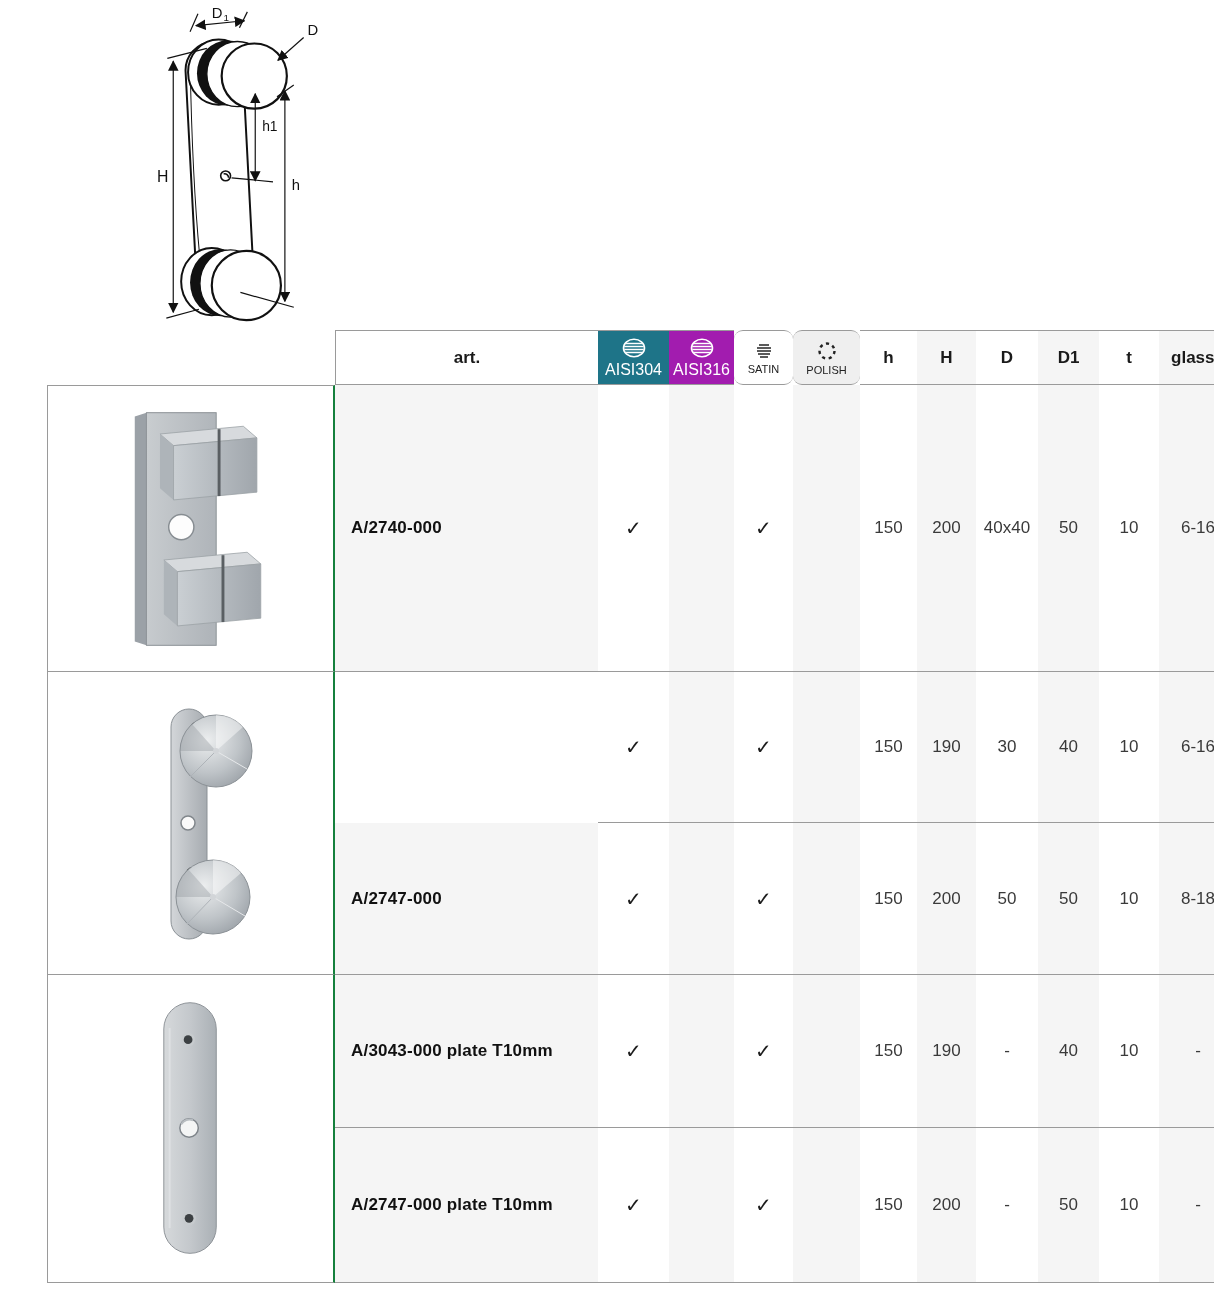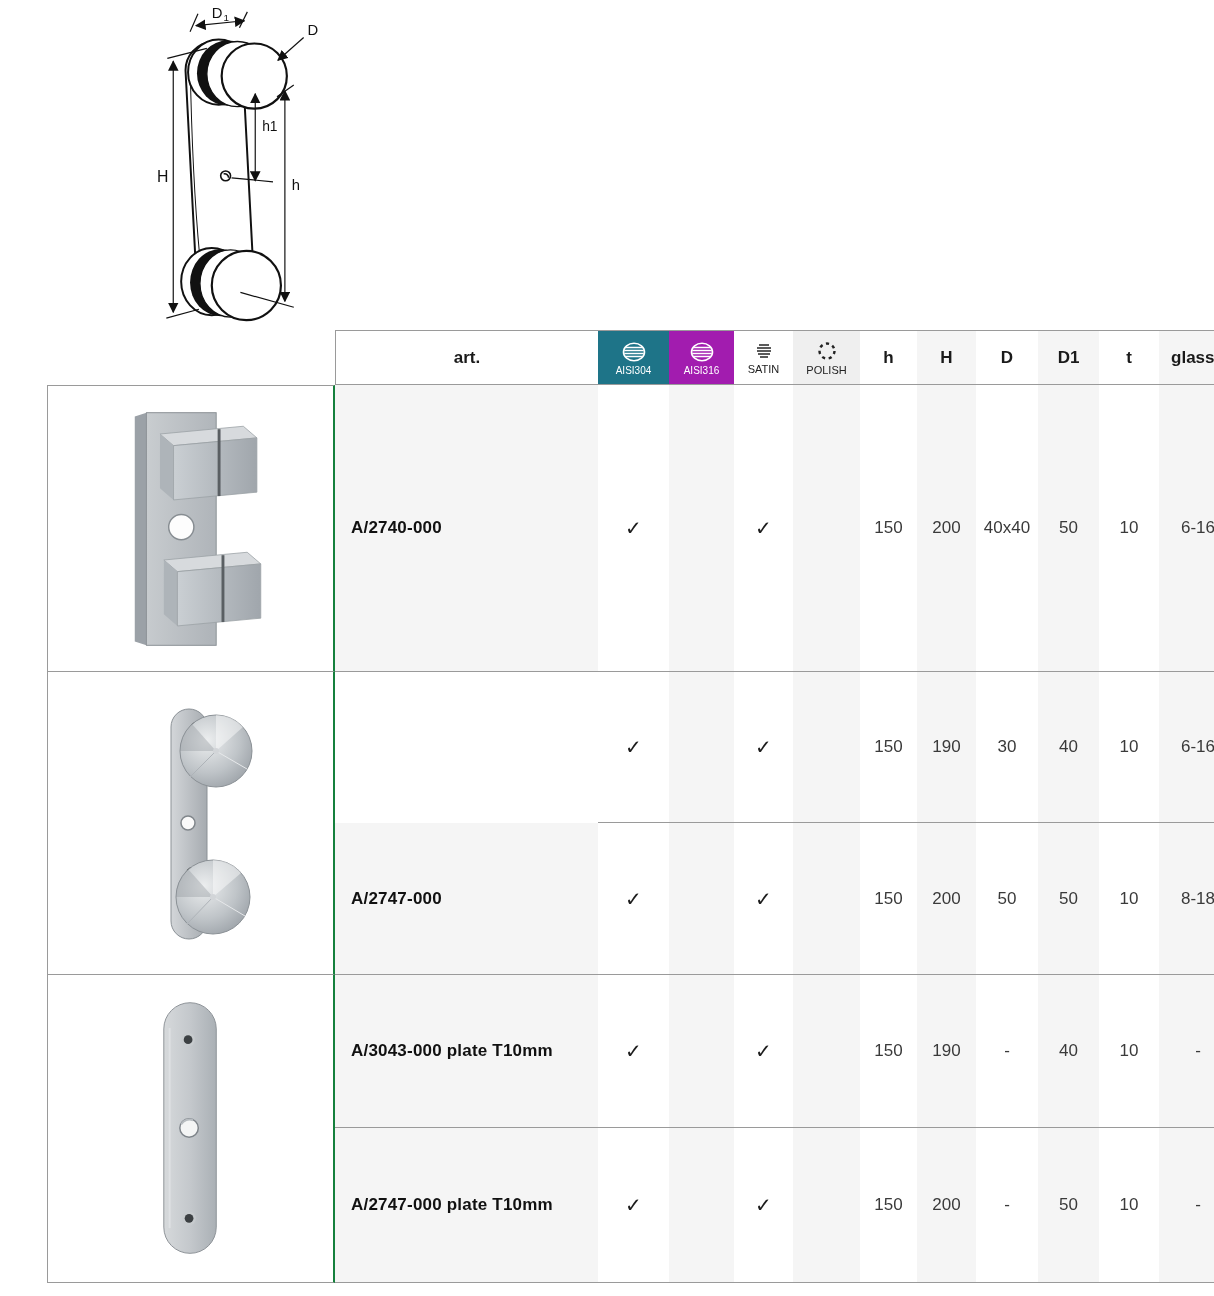--- a/index.html
+++ b/index.html
@@ -21,24 +21,24 @@
   .cell { display:flex; align-items:center; justify-content:center; }
   .bd-b { border-bottom:1px solid #9a9a9a; }
   .bd-t { border-top:1px solid #9a9a9a; }
   .bd-l { border-left:1px solid #9a9a9a; }
   .bd-r { border-right:2px solid #15803d; }
   .bg-g { background:#f5f5f5; }
   .bg-w { background:#ffffff; }
 
   .hdr { font-weight:bold; font-size:17px; color:#1a1a1a; }
   .hdr-finish { flex-direction:column; justify-content:center; gap:3px; padding-top:2px; }
-  .hdr-aisi { color:#ffffff; font-weight:normal; font-size:10px; }
+  .hdr-aisi { color:#ffffff; font-weight:normal; font-size:16px; }
   .hdr-aisi304 { background:#1E7488; }
   .hdr-aisi316 { background:#a21caf; }
-  .hdr-small { font-size:11px; color:#222; font-weight:normal; }
+  .hdr-small { font-size:11px; color:#222; font-weight:normal;border-radius:9px; }
   .hdr-polish-bg { background:#efefef; }
 
   .art-cell { justify-content:flex-start; padding-left:16px; font-weight:bold; font-size:17px; color:#111; letter-spacing:0.2px;align-items:center; }
   .val { font-size:17px; color:#3a3a3a; }
   .chk { font-size:20px; color:#1c1c1c; }
   .img-cell { background:#ffffff; }
 </style>
 </head>
 <body>
 

